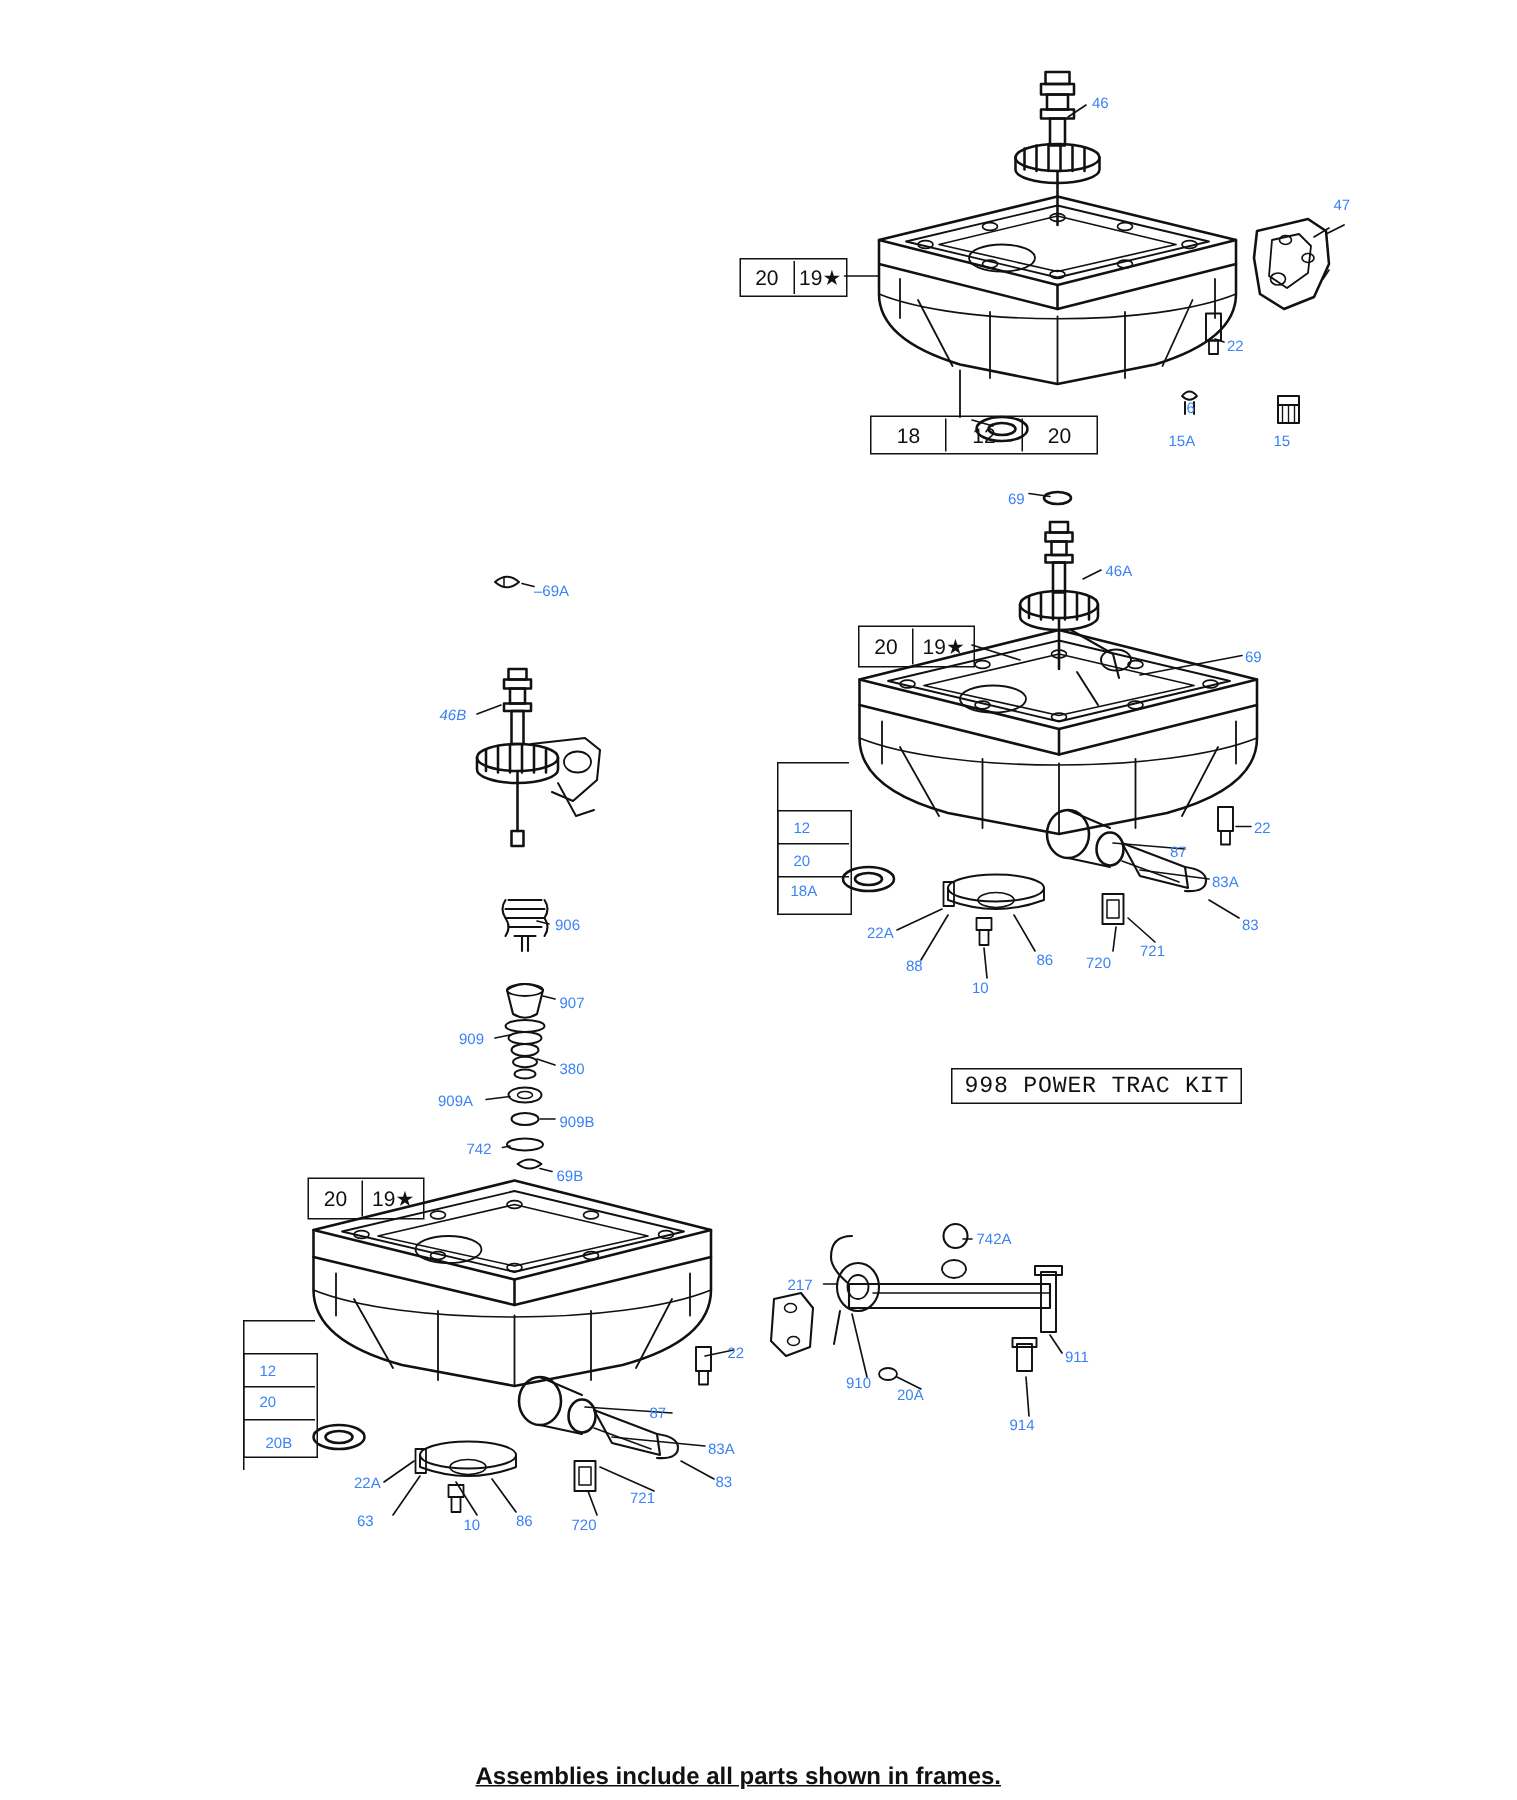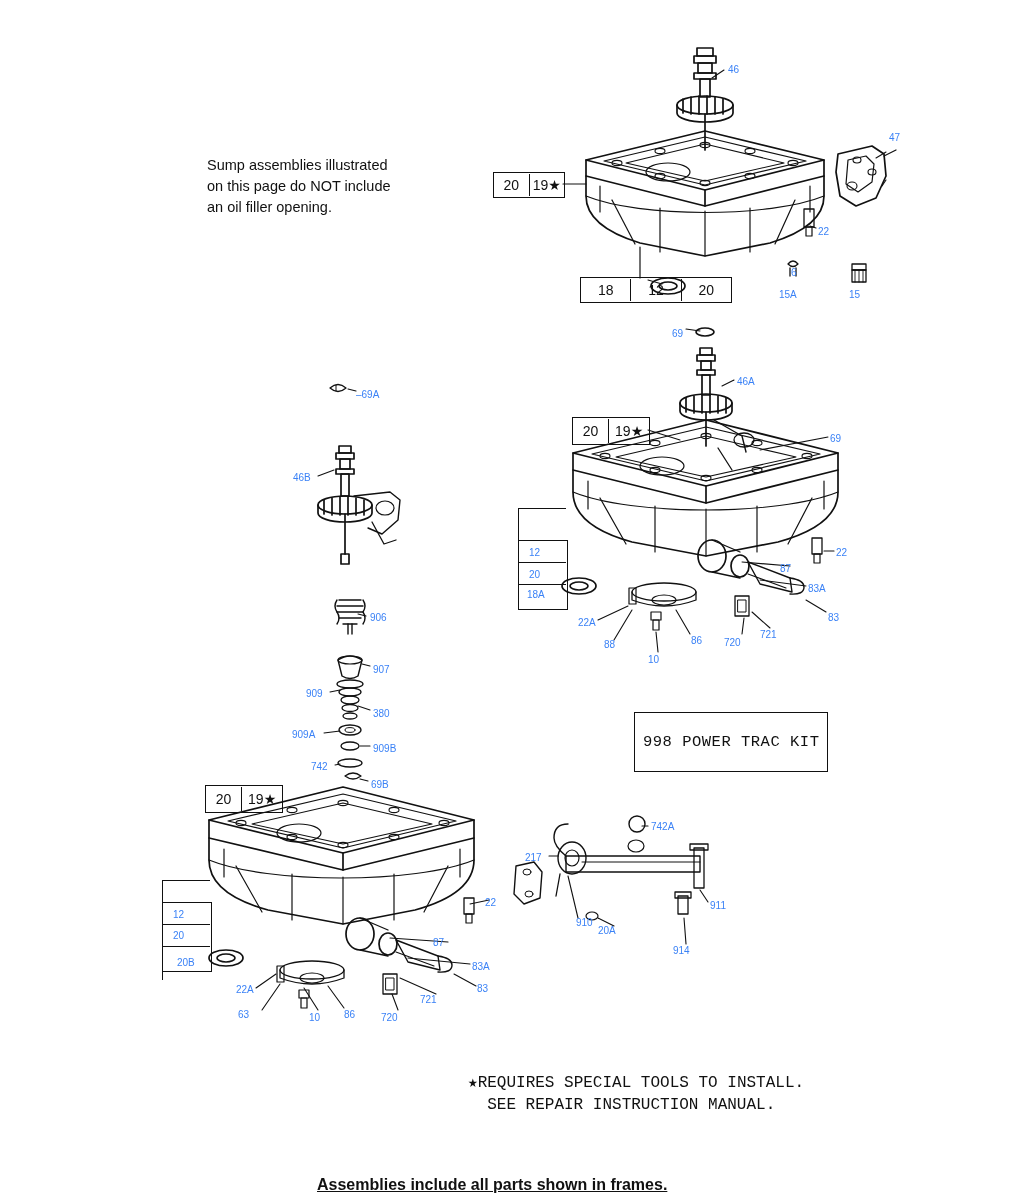--- a/index.html
+++ b/index.html
@@ -55,21 +55,21 @@
   .kit {
     position: absolute;
     border: 1.8px solid #111;
     font-family: "Liberation Mono", monospace;
     font-size: 15.5px;
     letter-spacing: 0.5px;
     color: #111;
     display: flex;
     align-items: center;
     justify-content: center;
-    padding: 20px 8px;
+    padding: 2px 8px;
     white-space: pre;
   }
   .footnote {
     position: absolute;
     font-family: "Liberation Mono", monospace;
     font-size: 16px;
     color: #111;
     line-height: 1.35;
     white-space: pre;
   }
@@ -437,43 +437,38 @@
   <div class="boxed" style="left:572px; top:417px; width:76px; height:26px;">
     <span style="width:47%;text-align:center;border-right:1.6px solid #111;line-height:24px;">20</span>
     <span style="width:53%;text-align:center;line-height:24px;">19★</span>
   </div>
 
   <div class="boxed" style="left:205px; top:785px; width:76px; height:26px;">
     <span style="width:47%;text-align:center;border-right:1.6px solid #111;line-height:24px;">20</span>
     <span style="width:53%;text-align:center;line-height:24px;">19★</span>
   </div>
 
-  <div class="note" style="left:207px; top:155px;">Sump assemblies illustrated
-on this page do NOT include
-an oil filler opening.</div>
 
   <div class="kit" style="left:634px; top:712px;">998 POWER TRAC KIT</div>
 
-  <div class="footnote" style="left:468px; top:1073px;">★REQUIRES SPECIAL TOOLS TO INSTALL.
-  SEE REPAIR INSTRUCTION MANUAL.</div>
 
   <div class="bottomline" style="left:317px; top:1176px;text-decoration:underline;">Assemblies include all parts shown in frames.</div>
 
   <div id="callouts">
       <div class="lbl" style="left: 728px; top: 65px;">46</div>
       <div class="lbl" style="left: 889px; top: 133px;">47</div>
       <div class="lbl" style="left: 818px; top: 227px;">22</div>
       <div class="lbl" style="left: 791px; top: 268px;">6</div>
       <div class="lbl" style="left: 779px; top: 290px;">15A</div>
       <div class="lbl" style="left: 849px; top: 290px;">15</div>
       <div class="lbl" style="left: 672px; top: 329px;">69</div>
       <div class="lbl" style="left: 737px; top: 377px;">46A</div>
       <div class="lbl" style="left: 356px; top: 390px;">–69A</div>
       <div class="lbl" style="left: 830px; top: 434px;">69</div>
-      <div class="lbl" style="left: 293px; top: 473px;">46B</div>
+      <div class="lbl" style="left: 293px; top: 473px; font-style: italic;">46B</div>
       <div class="lbl" style="left: 529px; top: 548px;">12</div>
       <div class="lbl" style="left: 836px; top: 548px;">22</div>
       <div class="lbl" style="left: 529px; top: 570px;">20</div>
       <div class="lbl" style="left: 780px; top: 564px;">87</div>
       <div class="lbl" style="left: 527px; top: 590px;">18A</div>
       <div class="lbl" style="left: 808px; top: 584px;">83A</div>
       <div class="lbl" style="left: 828px; top: 613px;">83</div>
       <div class="lbl" style="left: 578px; top: 618px;">22A</div>
       <div class="lbl" style="left: 604px; top: 640px;">88</div>
       <div class="lbl" style="left: 691px; top: 636px;">86</div>
@@ -486,21 +481,21 @@
       <div class="lbl" style="left: 373px; top: 709px;">380</div>
       <div class="lbl" style="left: 292px; top: 730px;">909A</div>
       <div class="lbl" style="left: 373px; top: 744px;">909B</div>
       <div class="lbl" style="left: 311px; top: 762px;">742</div>
       <div class="lbl" style="left: 371px; top: 780px;">69B</div>
       <div class="lbl" style="left: 651px; top: 822px;">742A</div>
       <div class="lbl" style="left: 525px; top: 853px;">217</div>
       <div class="lbl" style="left: 485px; top: 898px;">22</div>
       <div class="lbl" style="left: 710px; top: 901px;">911</div>
       <div class="lbl" style="left: 173px; top: 910px;">12</div>
-      <div class="lbl" style="left: 576px; top: 918px;">910</div>
+      <div class="lbl" style="left: 564px; top: 918px;">910</div>
       <div class="lbl" style="left: 598px; top: 926px;">20A</div>
       <div class="lbl" style="left: 173px; top: 931px;">20</div>
       <div class="lbl" style="left: 433px; top: 938px;">87</div>
       <div class="lbl" style="left: 673px; top: 946px;">914</div>
       <div class="lbl" style="left: 177px; top: 958px;">20B</div>
       <div class="lbl" style="left: 472px; top: 962px;">83A</div>
       <div class="lbl" style="left: 477px; top: 984px;">83</div>
       <div class="lbl" style="left: 236px; top: 985px;">22A</div>
       <div class="lbl" style="left: 420px; top: 995px;">721</div>
       <div class="lbl" style="left: 238px; top: 1010px;">63</div>

